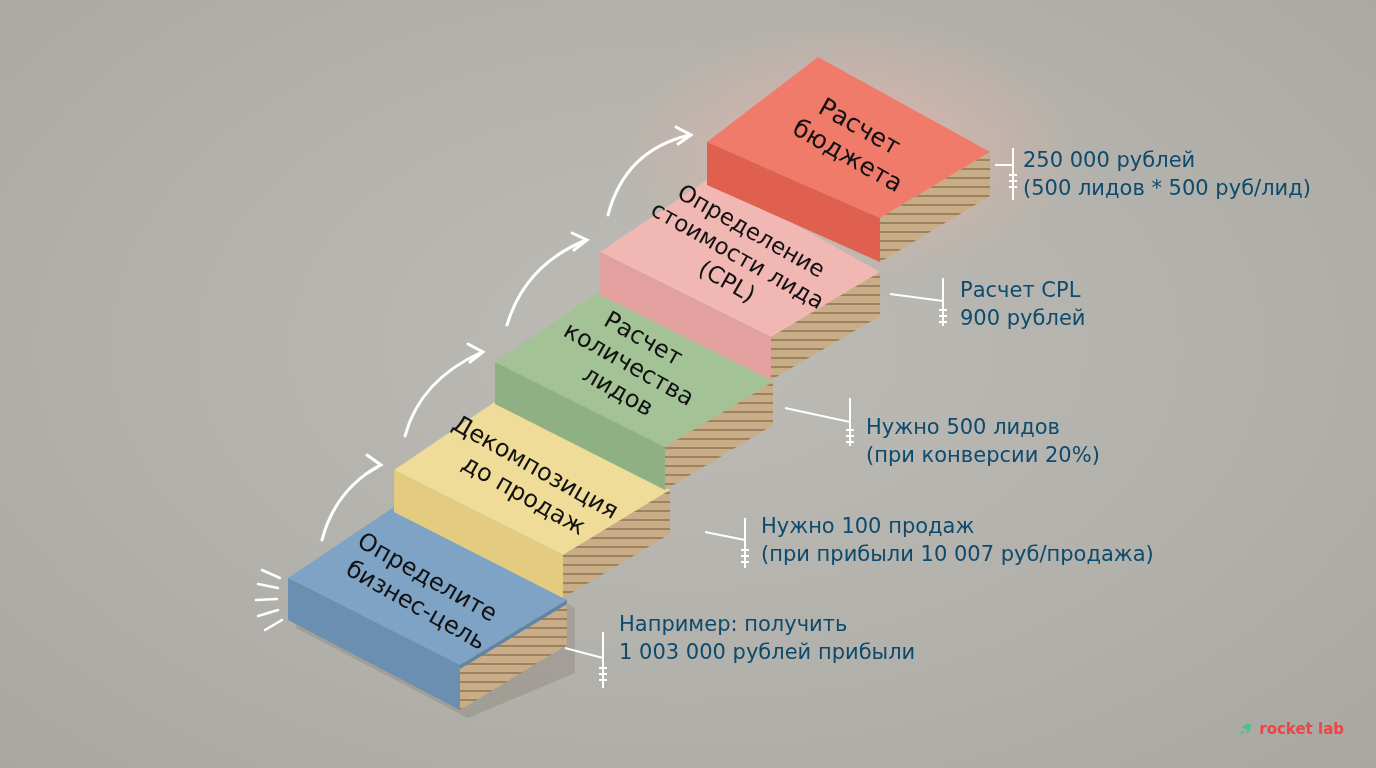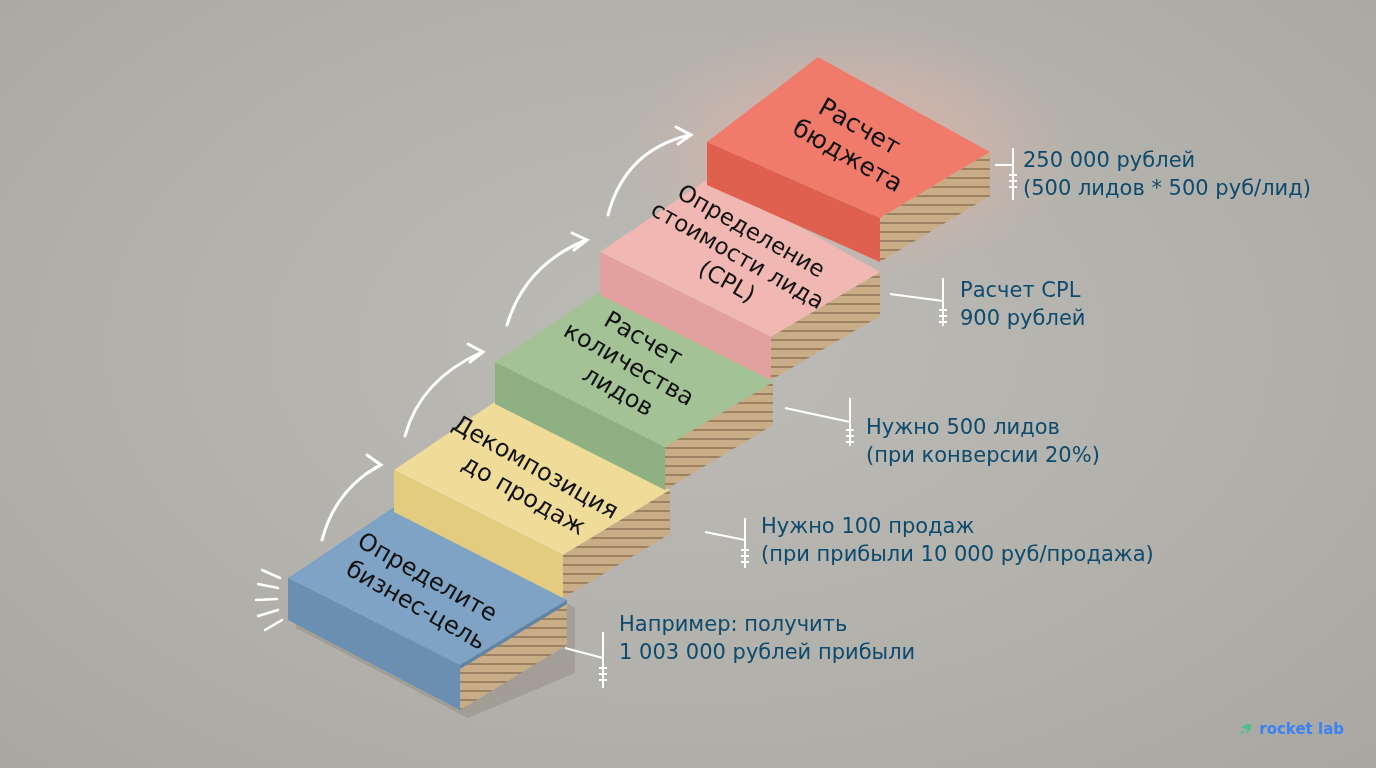--- a/index.html
+++ b/index.html
@@ -11,21 +11,21 @@
   #stage { position:absolute; left:0; top:0; width:1376px; height:768px; }
   svg { position:absolute; left:0; top:0; }
   .label-text { font-family: "DejaVu Sans", "Liberation Sans", sans-serif; fill:#111; }
   .note {
     position:absolute; font-family: "DejaVu Sans", "Liberation Sans", sans-serif;
     font-size:21px; line-height:28px; color:#0c4a6e; white-space:nowrap;
   }
   .note span { display:block; }
   .brand {
     position:absolute; right:32px; bottom:30px; display:flex; align-items:center; gap:6px;
-    font-family: "DejaVu Sans", sans-serif; font-weight:bold; font-size:15px; color:#3b82f6;
+    font-family: "DejaVu Sans", sans-serif; font-weight:bold; font-size:15px; color:#ef4444;
   }
   .brand-icon { width:14px; height:14px; position:relative; }
 </style>
 </head>
 <body>
 
 <div id="stage">
   <svg width="1376" height="768" viewBox="0 0 1376 768">
     <defs>
       <pattern id="layers" width="8" height="9" patternUnits="userSpaceOnUse">
@@ -152,21 +152,21 @@
   <div class="note" style="left:960px; top:276px;">
     <span>Расчет CPL</span>
     <span>900 рублей</span>
   </div>
   <div class="note" style="left:866px; top:395px;margin-top:18px;">
     <span>Нужно 500 лидов</span>
     <span>(при конверсии 20%)</span>
   </div>
   <div class="note" style="left:761px; top:512px;">
     <span>Нужно 100 продаж</span>
-    <span>(при прибыли 10 000 руб/продажа)</span>
+    <span>(при прибыли 10 007 руб/продажа)</span>
   </div>
   <div class="note" style="left:619px; top:610px;">
     <span>Например: получить</span>
     <span>1 003 000 рублей прибыли</span>
   </div>
 
   <div class="brand">
     <svg class="brand-icon" width="14" height="14" viewBox="0 0 14 14" style="position:static">
       <polygon points="2,6 7,2 12,2 12,7 8,12 8,7" fill="#4fc08d"></polygon>
       <polygon points="1,12 5,8 6,9 2,13" fill="#4fc08d"></polygon>

